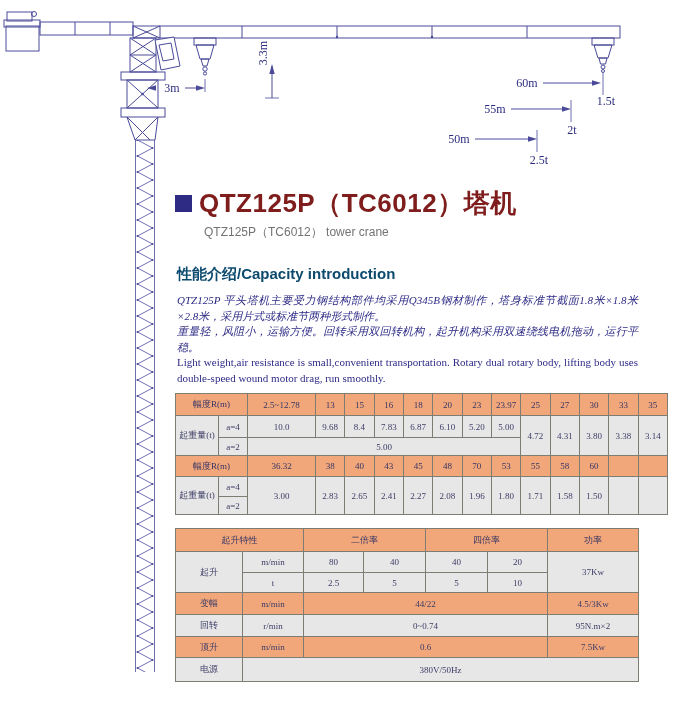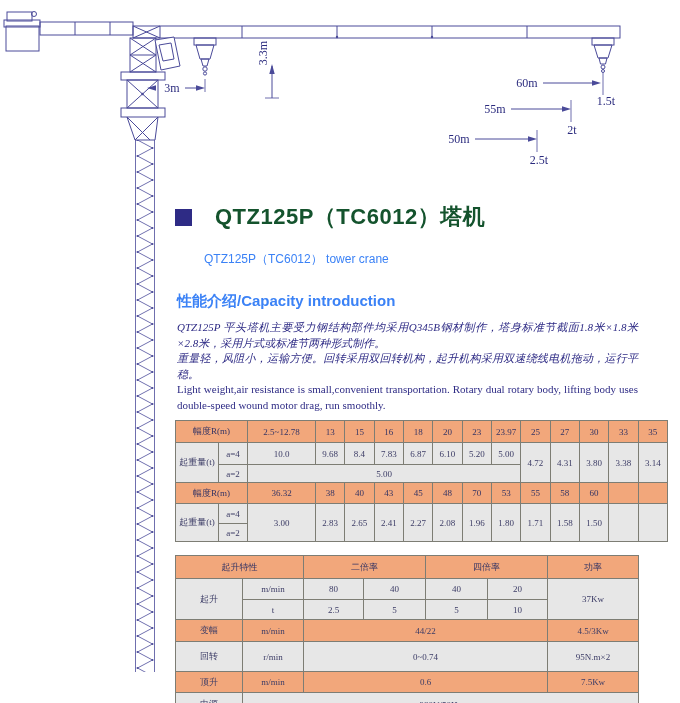--- a/index.html
+++ b/index.html
@@ -10,23 +10,23 @@
   #crane-svg{position:absolute;left:0;top:0;}
   .ln{fill:none;stroke:#4a4a99;stroke-width:1;}
   .lnthin{fill:none;stroke:#4a4a99;stroke-width:0.8;}
   .fl{fill:#4a4a99;stroke:none;}
   .whitefill{fill:#ffffff;stroke:#4a4a99;stroke-width:1;}
   .dimt{font-family:"Liberation Serif", serif;font-size:12px;fill:#2b2b7e;}
 
   .content{position:absolute;left:175px;top:186px;width:463px;color:#2e2b85;}
   .title-row{display:flex;align-items:center;gap:7px;}
   .title-square{width:17px;height:17px;background:#2e2b85;flex:0 0 auto;}
-  .main-title{font-size:22px;font-weight:bold;letter-spacing:0.5px;margin:16px;color:#14532d;}
-  .subtitle{margin:3px 0 0 29px;font-size:12px;color:#3b82f6;}
-  .section-heading{margin:24px 0 0 2px;font-size:15px;font-weight:bold;color:#3b82f6;}
+  .main-title{font-size:26px;font-weight:bold;letter-spacing:0.5px;margin:0;color:#7f1d1d;}
+  .subtitle{margin:3px 0 0 29px;font-size:12px;color:#737373;}
+  .section-heading{margin:24px 0 0 2px;font-size:15px;font-weight:bold;color:#0c4a6e;}
   .desc{margin:9px 0 0 2px;width:461px;font-family:"Liberation Serif", serif;
         font-size:11px;line-height:15.5px;text-align:justify;color:#2e2b85;}
   .desc.cn{font-style:italic;}
   .desc+ .desc{margin-top:0;}
 
   table{border-collapse:collapse;table-layout:fixed;
         font-family:"Liberation Serif", serif;font-size:9px;color:#3c3c66;}
   td{border:1px solid #7d7d74;text-align:center;vertical-align:middle;
      padding:0 1px;overflow:hidden;background:#e7e7e7;}
   td.hdr{background:#f2a77b;color:#343464;}
@@ -296,21 +296,21 @@
       <td>5</td>
       <td>5</td>
       <td>10</td>
     </tr>
     <tr class="salmon" style="height:22px">
       <td>变幅</td>
       <td>m/min</td>
       <td colspan="4">44/22</td>
       <td>4.5/3Kw</td>
     </tr>
-    <tr style="height:30px">
+    <tr style="height:22px">
       <td>回转</td>
       <td>r/min</td>
       <td colspan="4">0~0.74</td>
       <td>95N.m×2</td>
     </tr>
     <tr class="salmon" style="height:21px">
       <td>顶升</td>
       <td>m/min</td>
       <td colspan="4">0.6</td>
       <td>7.5Kw</td>

